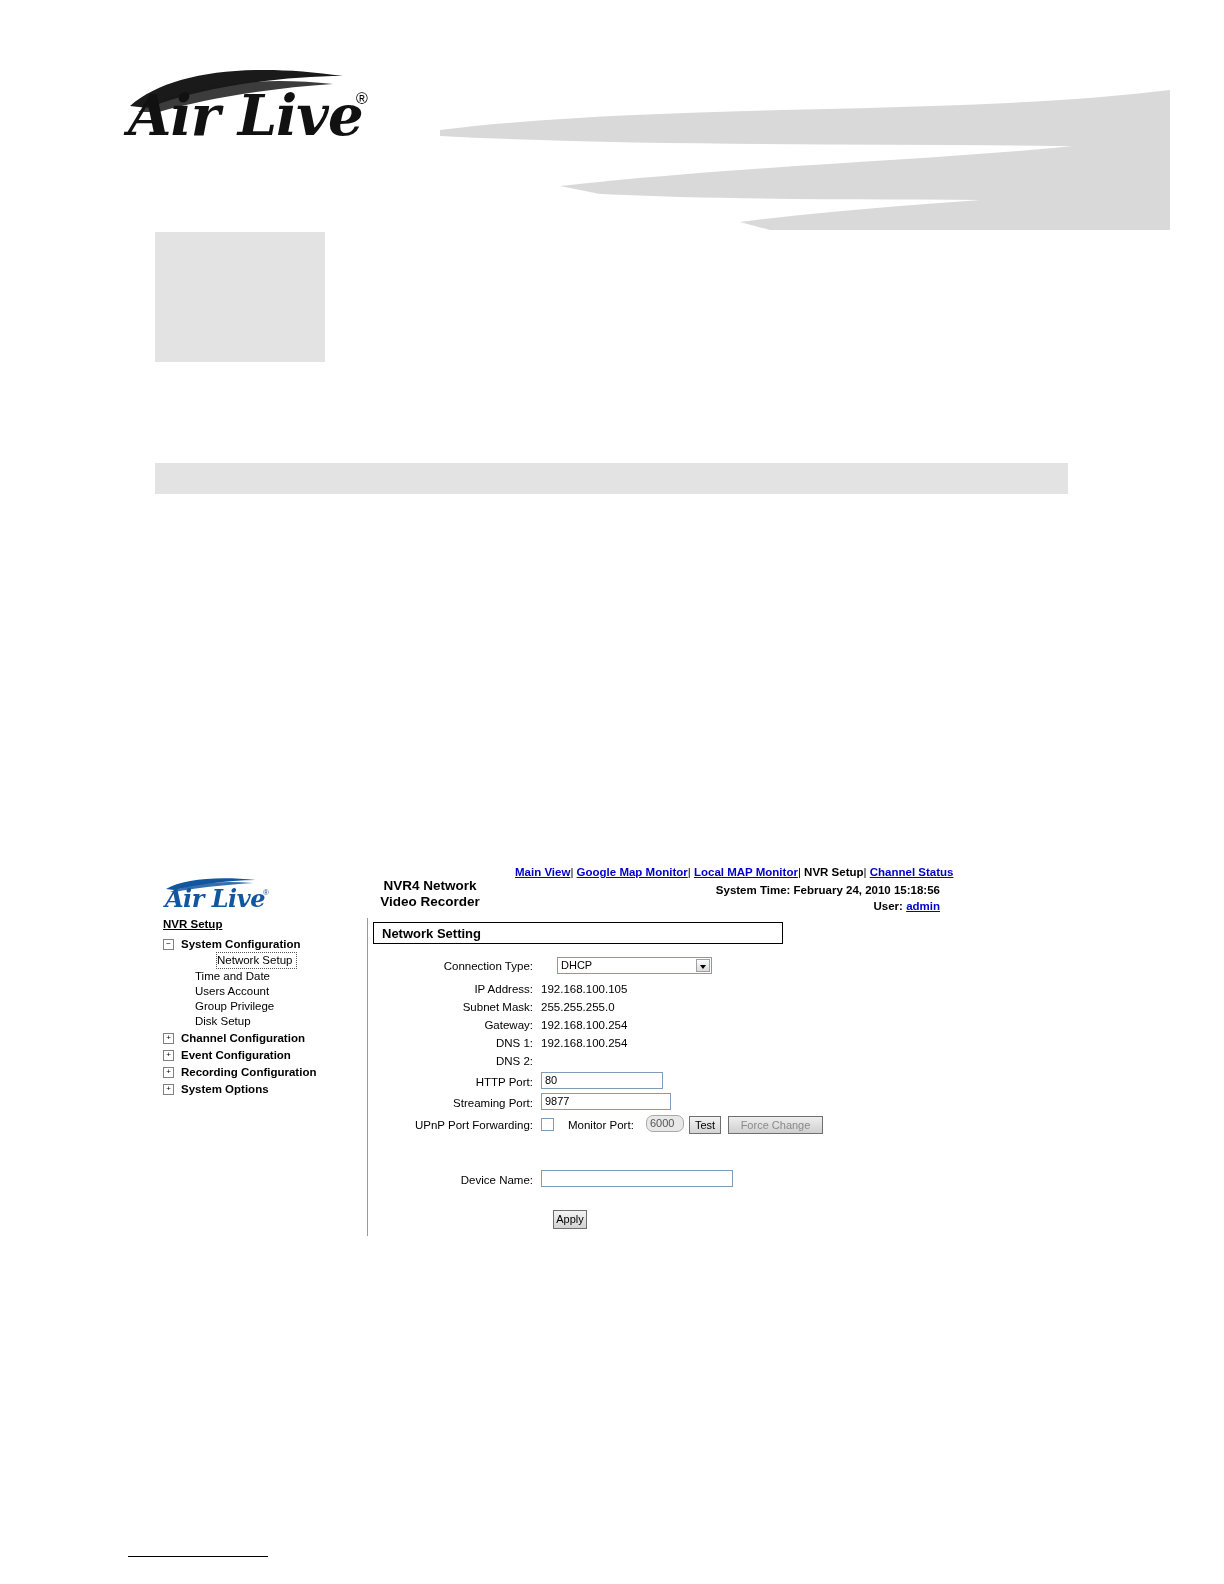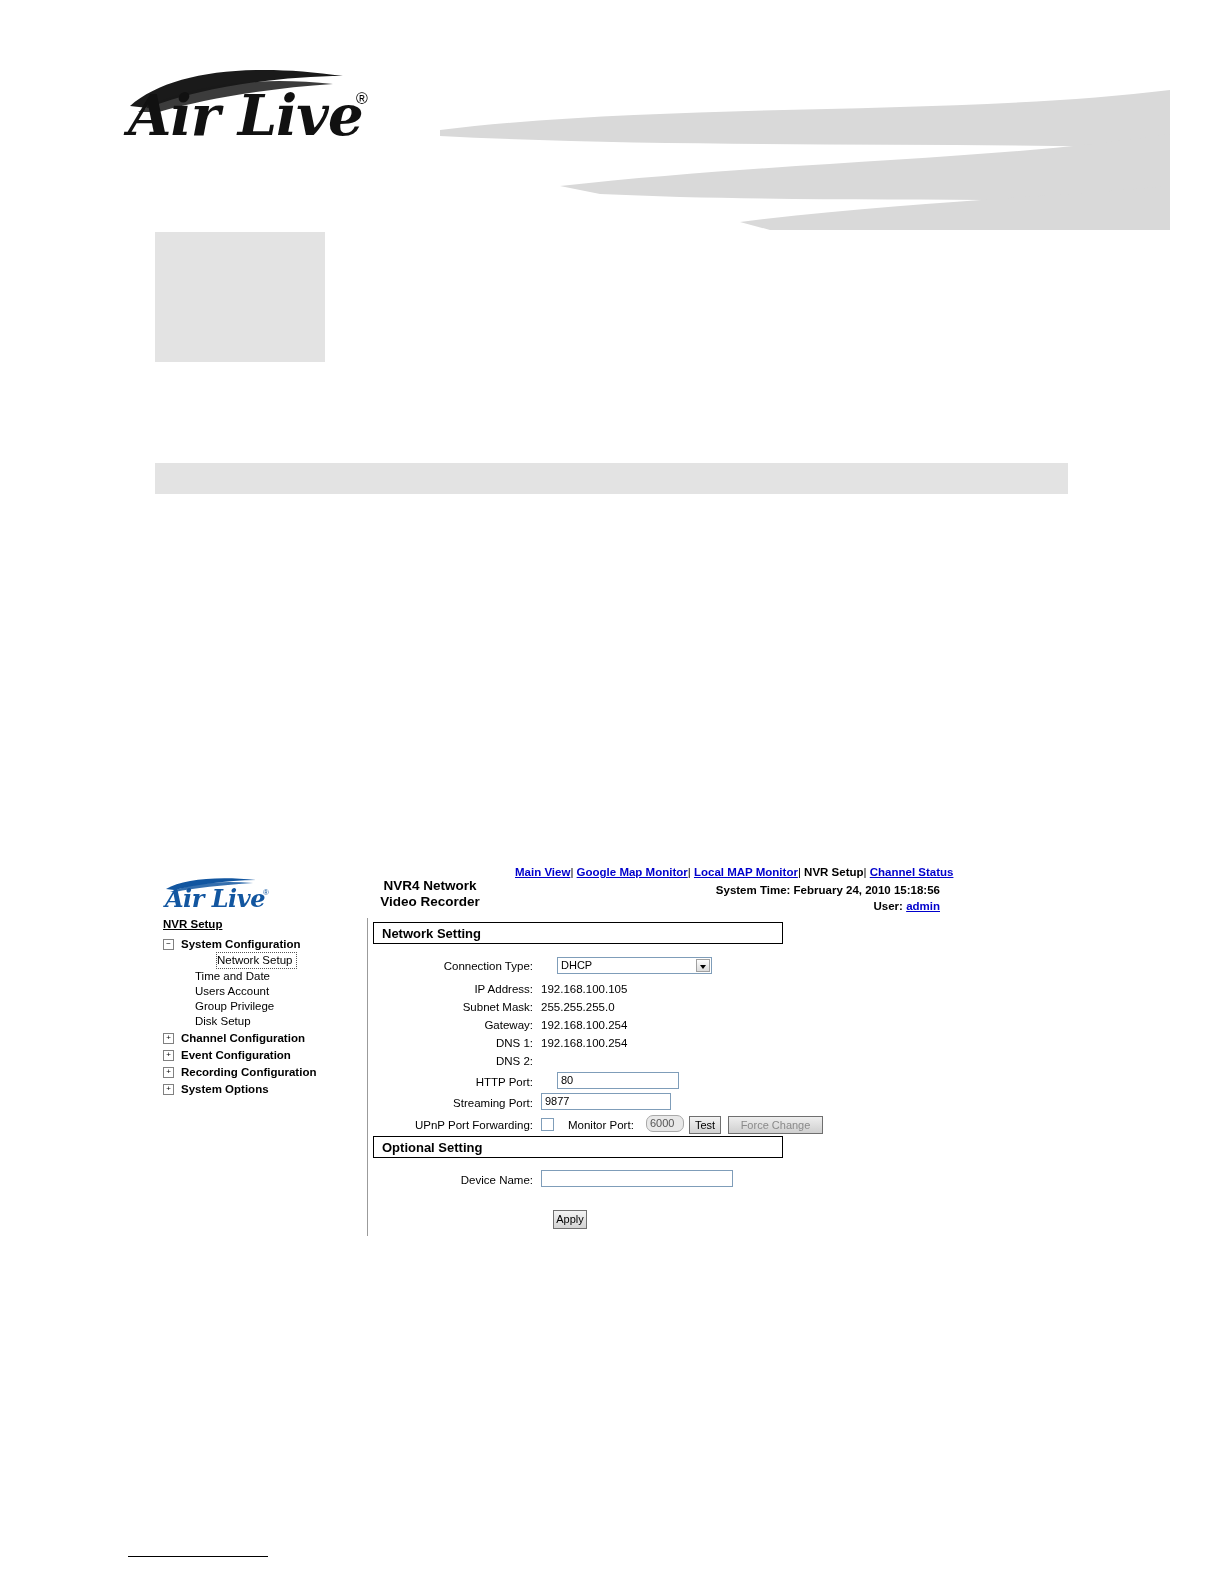--- a/index.html
+++ b/index.html
@@ -474,38 +474,37 @@
     <span class="fvalue">192.168.100.254</span>
   </div>
 
   <div class="frow" style="left:238px; top:191px; width:420px;">
     <span class="flabel">DNS 2:</span>
     <span class="fvalue"></span>
   </div>
 
   <div class="frow" style="left:238px; top:212px; width:420px;">
     <span class="flabel">HTTP Port:</span>
-    <span class="finput" style="width:122px;margin-left:16px;">80</span>
+    <span class="finput" style="width:122px;">80</span>
   </div>
 
   <div class="frow" style="left:238px; top:233px; width:420px;">
     <span class="flabel">Streaming Port:</span>
     <span class="finput" style="width:130px;">9877</span>
   </div>
 
   <div class="frow" style="left:238px; top:255px; width:440px;">
     <span class="flabel" style="width:152px; left:-12px;">UPnP Port Forwarding:</span>
     <span class="fcheck" style="left:148px; top:1px;"></span>
     <span class="fvalue" style="left:175px;">Monitor Port:</span>
     <span class="finput disabled" style="left:253px; width:38px;border-radius:7px;">6000</span>
     <span class="btn" style="left:296px; top:-1px; width:32px;">Test</span>
     <span class="btn disabled" style="left:335px; top:-1px; width:95px;">Force Change</span>
   </div>
 
-  <div class="panel-head" id="panel-optional">Optional Setting</div>
 
   <div class="frow" style="left:238px; top:310px; width:420px;">
     <span class="flabel">Device Name:</span>
     <span class="finput" style="width:192px;"></span>
   </div>
 
   <span class="btn" style="left:398px; top:348px; width:34px; height:19px;">Apply</span>
 </div>
 
 <div class="footer-rule"></div>

